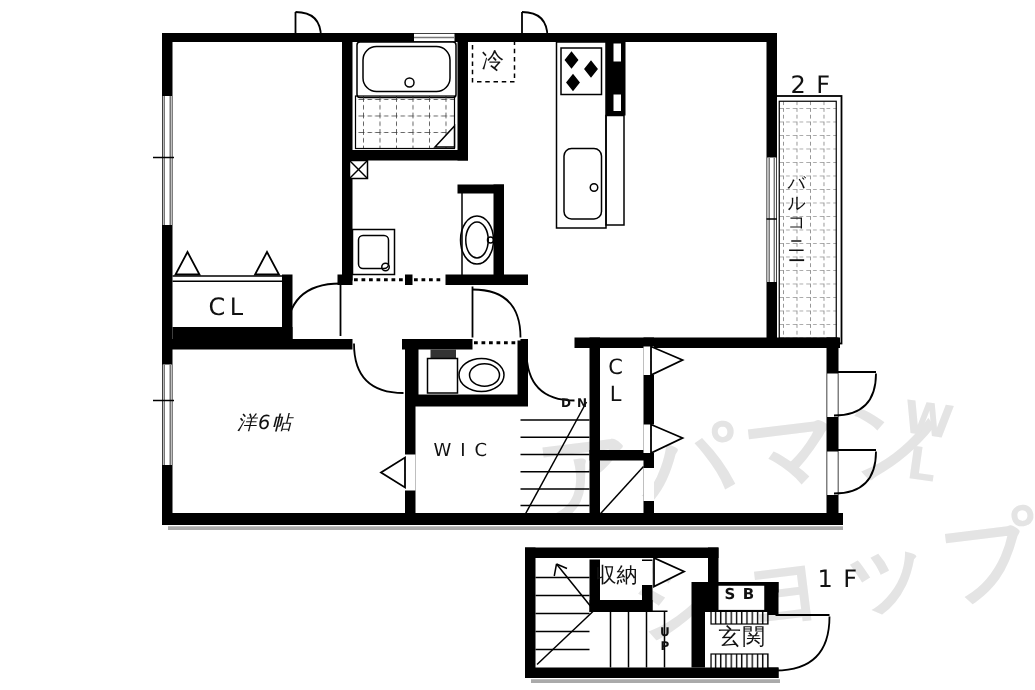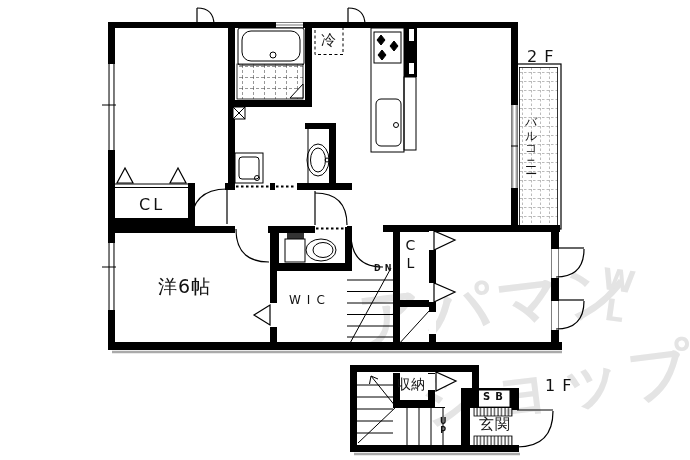--- a/index.html
+++ b/index.html
@@ -10,21 +10,21 @@
   #wm1{left:358px;top:262px;font-size:62px;letter-spacing:6px;transform:rotate(-7deg);}
   #wm2{left:420px;top:342px;font-size:62px;letter-spacing:6px;transform:rotate(-7deg);}
   #wmlogo{left:600px;top:266px;font-size:30px;line-height:30px;transform:rotate(8deg);text-align:center;}
   svg#plan{position:absolute;left:0;top:0;z-index:2;}
   .lbl{position:absolute;z-index:3;color:#111;white-space:pre;line-height:1.1;
        font-family:"DejaVu Sans","Liberation Sans",sans-serif;}
   .vert{writing-mode:vertical-rl;text-orientation:upright;}
   #lbl-room66{left:122px;top:88px;font-size:19px;letter-spacing:1px;}
   #lbl-cl66{left:139px;top:196px;font-size:16px;letter-spacing:3px;}
   #lbl-ldk{left:355px;top:158px;font-size:19px;letter-spacing:2px;}
-  #lbl-room6{left:158px;top:276px;font-size:19px;letter-spacing:1px;}
+  #lbl-room6{left:158px;top:276px;font-size:13px;letter-spacing:1px;font-style:italic;}
   #lbl-wic{left:289px;top:294px;font-size:12px;letter-spacing:6px;}
   #lbl-room45{left:452px;top:267px;font-size:19px;letter-spacing:1px;}
   #lbl-cl45{left:402px;top:237px;font-size:14px;letter-spacing:2px;}
   #lbl-balcony{left:524px;top:108px;font-size:12px;letter-spacing:1px;}
   #lbl-f2{left:527px;top:16px;font-size:16px;letter-spacing:7px;margin-top:32px;}
   #lbl-f1{left:545px;top:377px;font-size:16px;letter-spacing:7px;}
   #lbl-dn{left:374px;top:265px;font-size:8px;font-weight:bold;letter-spacing:4px;}
   #lbl-up{left:438px;top:417px;font-size:8px;font-weight:bold;}
   #lbl-rei{left:321px;top:32px;font-size:15px;}
   #lbl-shuno{left:397px;top:377px;font-size:14px;}

